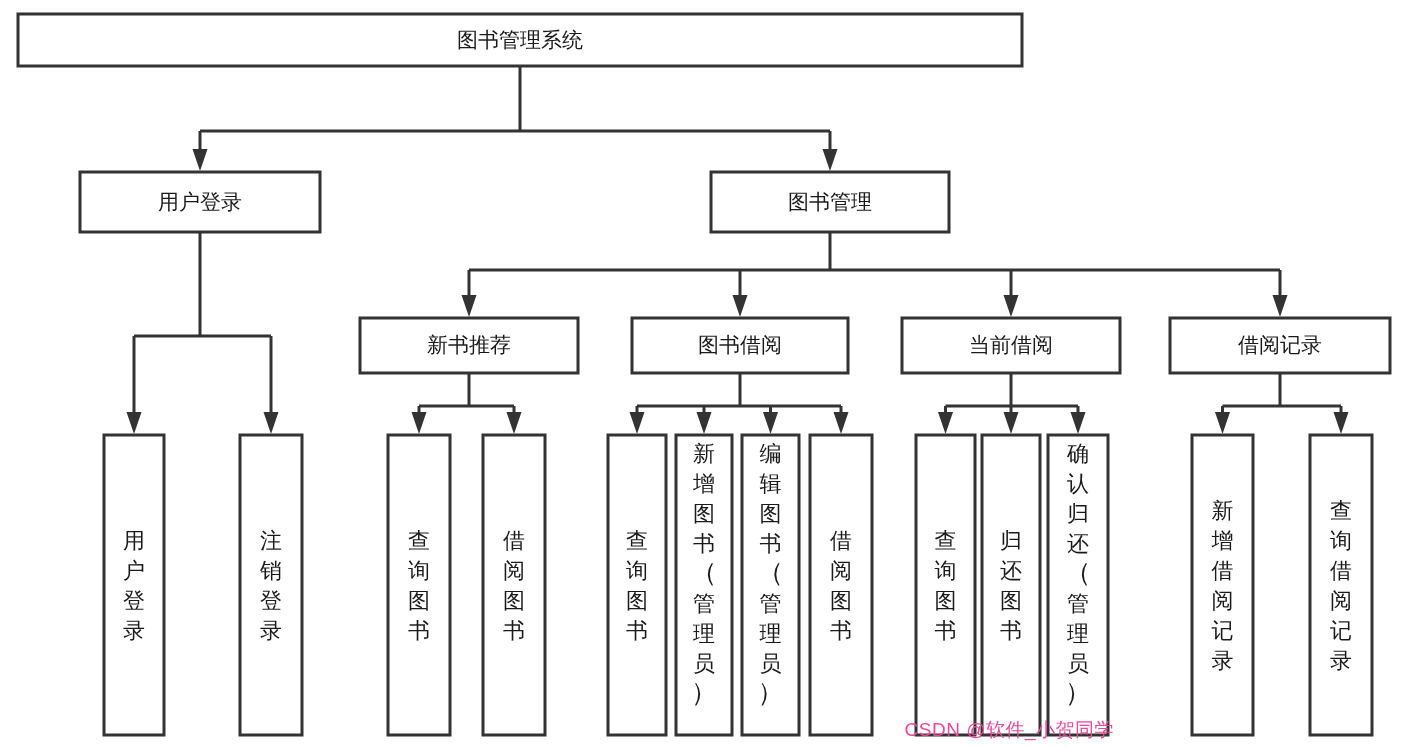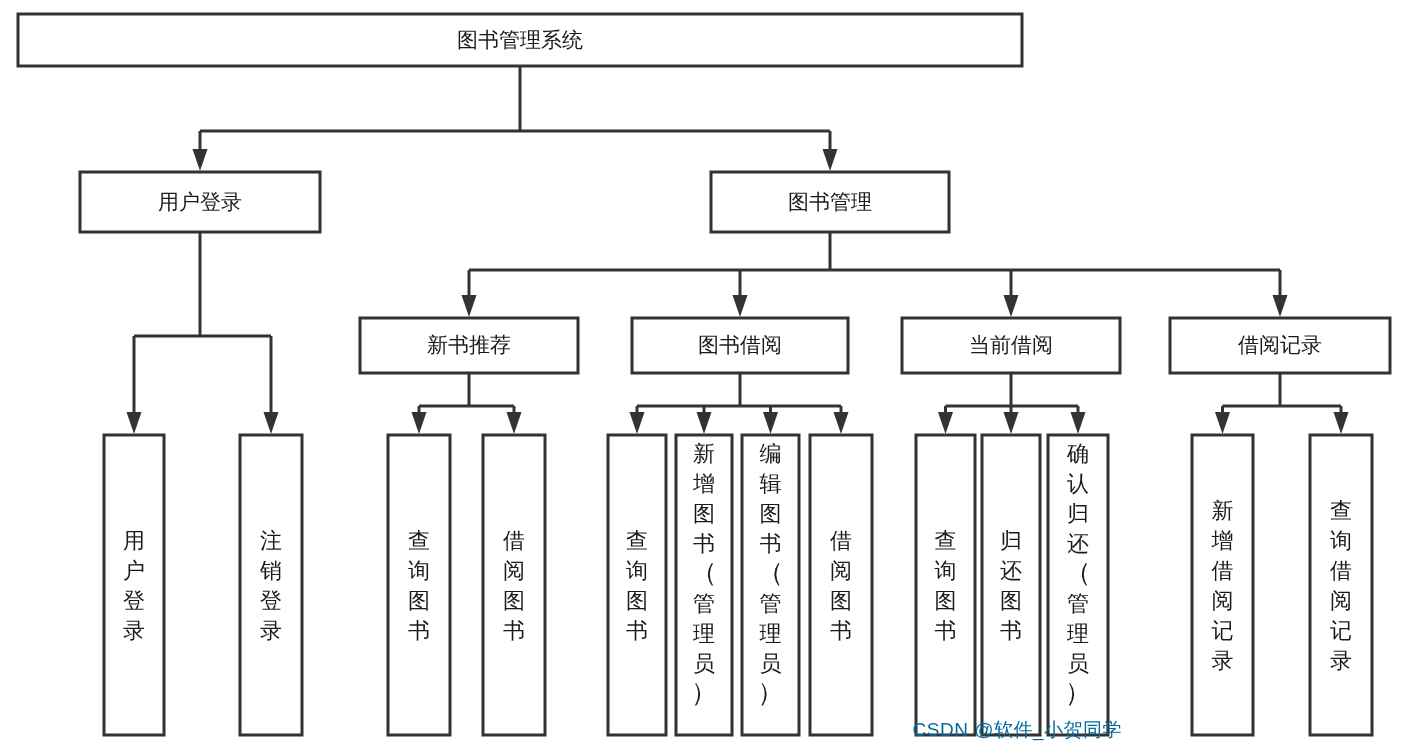--- a/index.html
+++ b/index.html
@@ -11,21 +11,20 @@
     width: 1405px;
     height: 747px;
     font-family: "Liberation Sans", "DejaVu Sans", sans-serif;
     overflow: hidden;
     position: relative;
   }
   #diagram-root {
     position: relative;
     width: 1122px;
     height: 747px;
-    padding-left: 8px;
   }
   svg#diagram-svg {
     position: absolute;
     top: 0;
     left: 0;
     width: 1405px;
     height: 747px;
     display: block;
   }
   .node-box {
@@ -55,21 +54,21 @@
     font-size: 22px;
     fill: #1a1a1a;
     text-anchor: middle;
   }
   .watermark {
     position: absolute;
     right: 8px;
     bottom: 4px;
     font-family: "Liberation Sans", "DejaVu Sans", sans-serif;
     font-size: 19px;
-    color: #0369a1;
+    color: #ec4899;
     letter-spacing: 0.5px;
     white-space: nowrap;
     user-select: none;
   }
 </style>
 </head>
 <body>
 
 <div id="diagram-root">
   <svg id="diagram-svg" viewBox="0 0 1405 747" xmlns="http://www.w3.org/2000/svg">

